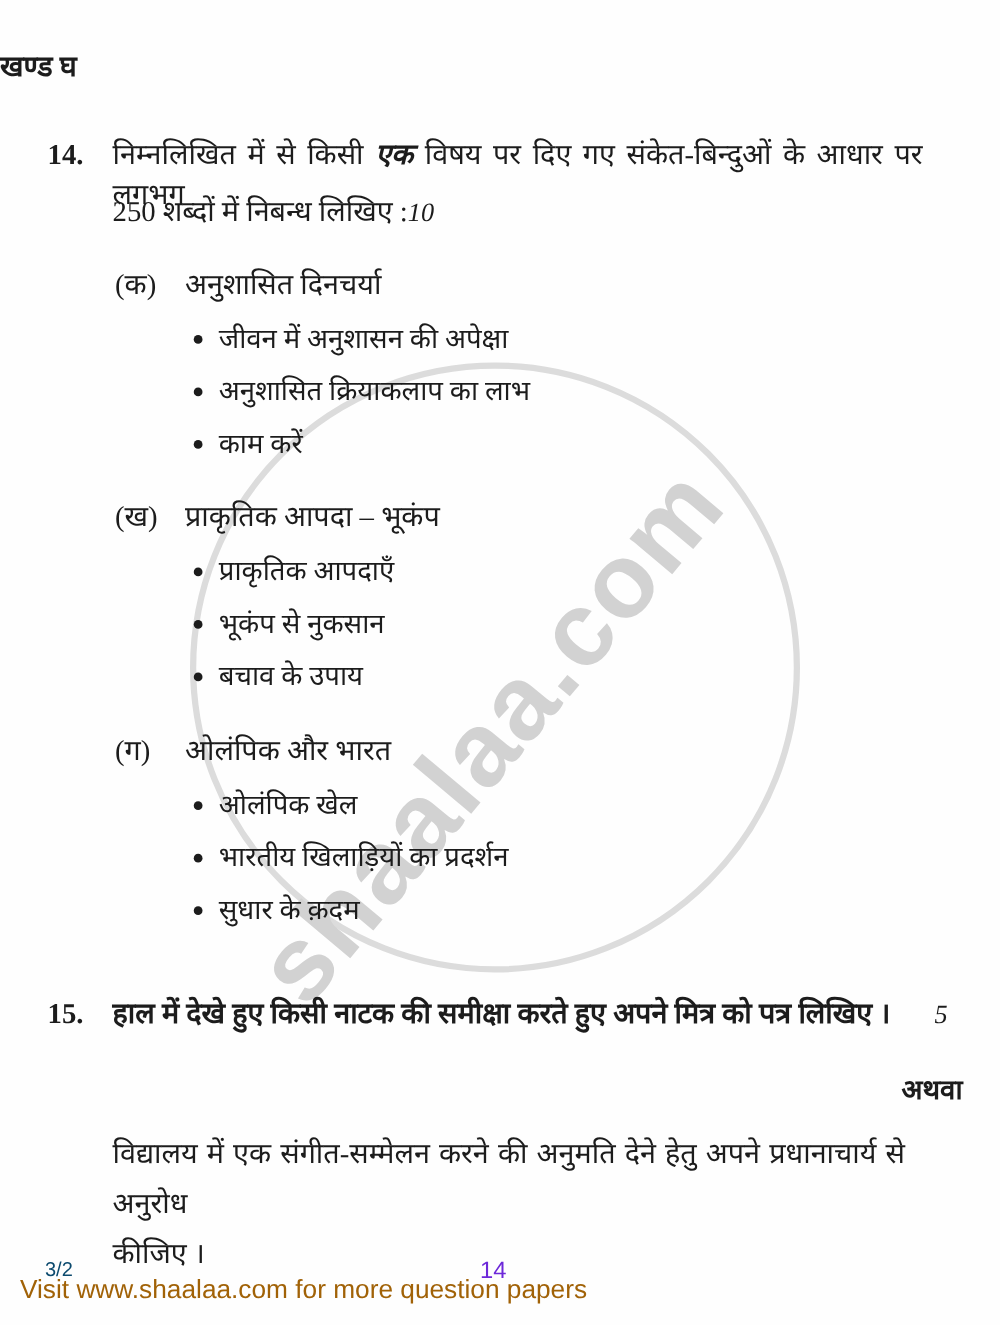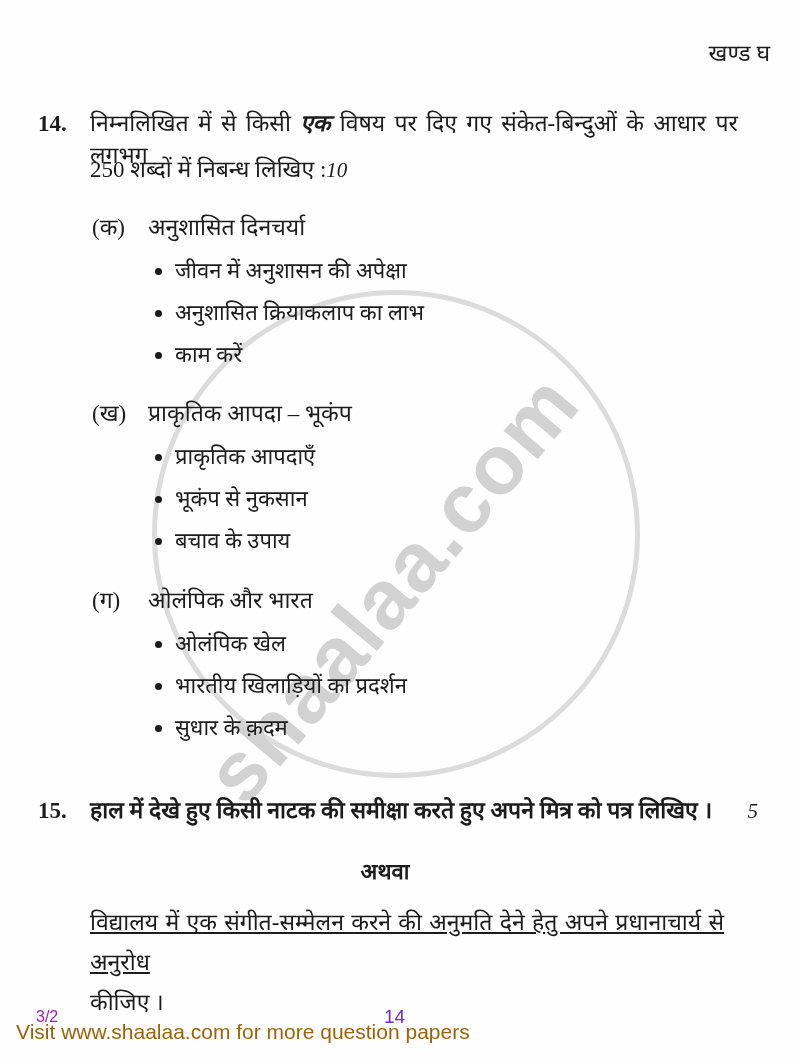--- a/index.html
+++ b/index.html
@@ -40,23 +40,23 @@
     font-weight: bold;
     letter-spacing: 2px;
     color: #d2d2d2;
     white-space: nowrap;
   }
 
   .section-heading {
     position: absolute;
     left: 0; top: 36px;
     width: 770px;
-    text-align: right;
-    font-size: 23px;
-    font-weight: normal;
+    text-align: left;
+    font-size: 23px;
+    font-weight: bold;
   }
 
   
   .q14-line1 {
     position: absolute;
     left: 38px; top: 108px;
     width: 700px;
     display: flex;
     font-size: 23px;
     line-height: 32px;
@@ -117,41 +117,41 @@
     display: flex;
     font-size: 23px;
     line-height: 32px;
   }
   .q15-text { flex: 1; font-weight: bold; }
 
   .or-heading {
     position: absolute;
     left: 0; top: 855px;
     width: 770px;
-    text-align: center;
+    text-align: right;
     font-size: 22px;
     font-weight: bold;
   }
 
   .alt-para {
     position: absolute;
     left: 90px; top: 903px;
     width: 634px;
     font-size: 23px;
     line-height: 40px;
   }
-  .alt-line1 { text-align: justify; text-align-last: justify; text-decoration: underline; }
+  .alt-line1 { text-align: justify; text-align-last: justify; }
 
   
   .footer-code {
     position: absolute;
     left: 36px; top: 1008px;
     font-family: "Liberation Sans", "DejaVu Sans", sans-serif;
     font-size: 16px;
-    color: #a21caf;
+    color: #0c4a6e;
   }
   .footer-page {
     position: absolute;
     left: 384px; top: 1006px;
     font-family: "Liberation Sans", "DejaVu Sans", sans-serif;
     font-size: 19px;
     color: #6d28d9;
   }
   .footer-promo {
     position: absolute;

